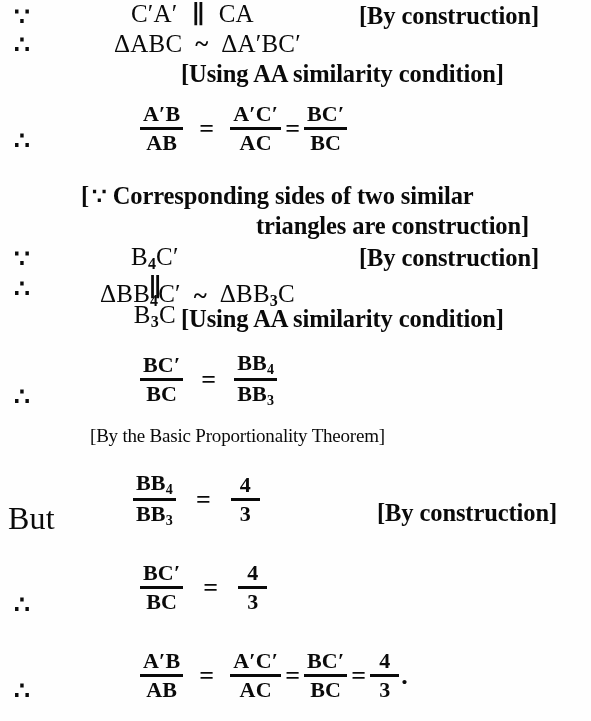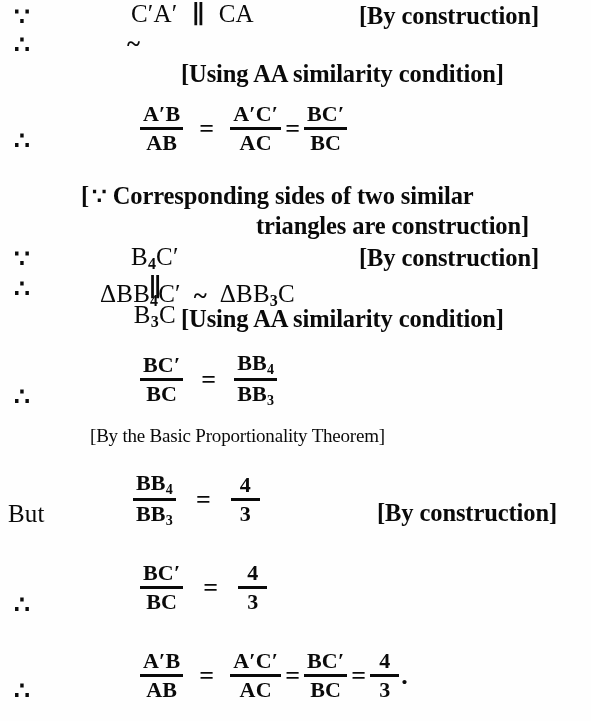--- a/index.html
+++ b/index.html
@@ -34,21 +34,21 @@
   }
 
   
   .mathtext {
     font-size: 25px;
     line-height: 1.05;
     font-weight: 500;
     letter-spacing: .2px;
   }
   .label {
-    font-size: 25px;
+    font-size: 32px;
     font-weight: 500;
     letter-spacing: .2px;
   }
   .bracket {
     font-size: 24.5px;
     font-weight: 600;
     letter-spacing: -.1px;
   }
   .bracket-bold {
     font-size: 19px;
@@ -120,21 +120,23 @@
     <span class="mathtext">CA</span>
   </div>
   <div class="row" style="left:359px; top:2px;">
     <span class="bracket">[By construction]</span>
   </div>
 
   <div class="row" style="left:14px; top:32px;">
     <span class="sym">∴</span>
   </div>
   <div class="row" style="left:114px; top:30px;">
+    <span class="mathtext">ΔABC</span>
     <span class="par" style="padding:0 13px;">~</span>
+    <span class="mathtext">ΔA′BC′</span>
   </div>
 
   <div class="row" style="left:181px; top:60px;">
     <span class="bracket">[Using AA similarity condition]</span>
   </div>
 
   <div class="row" style="left:14px; top:128px;">
     <span class="sym">∴</span>
   </div>
   <div class="row" style="left:140px; top:103px;">

